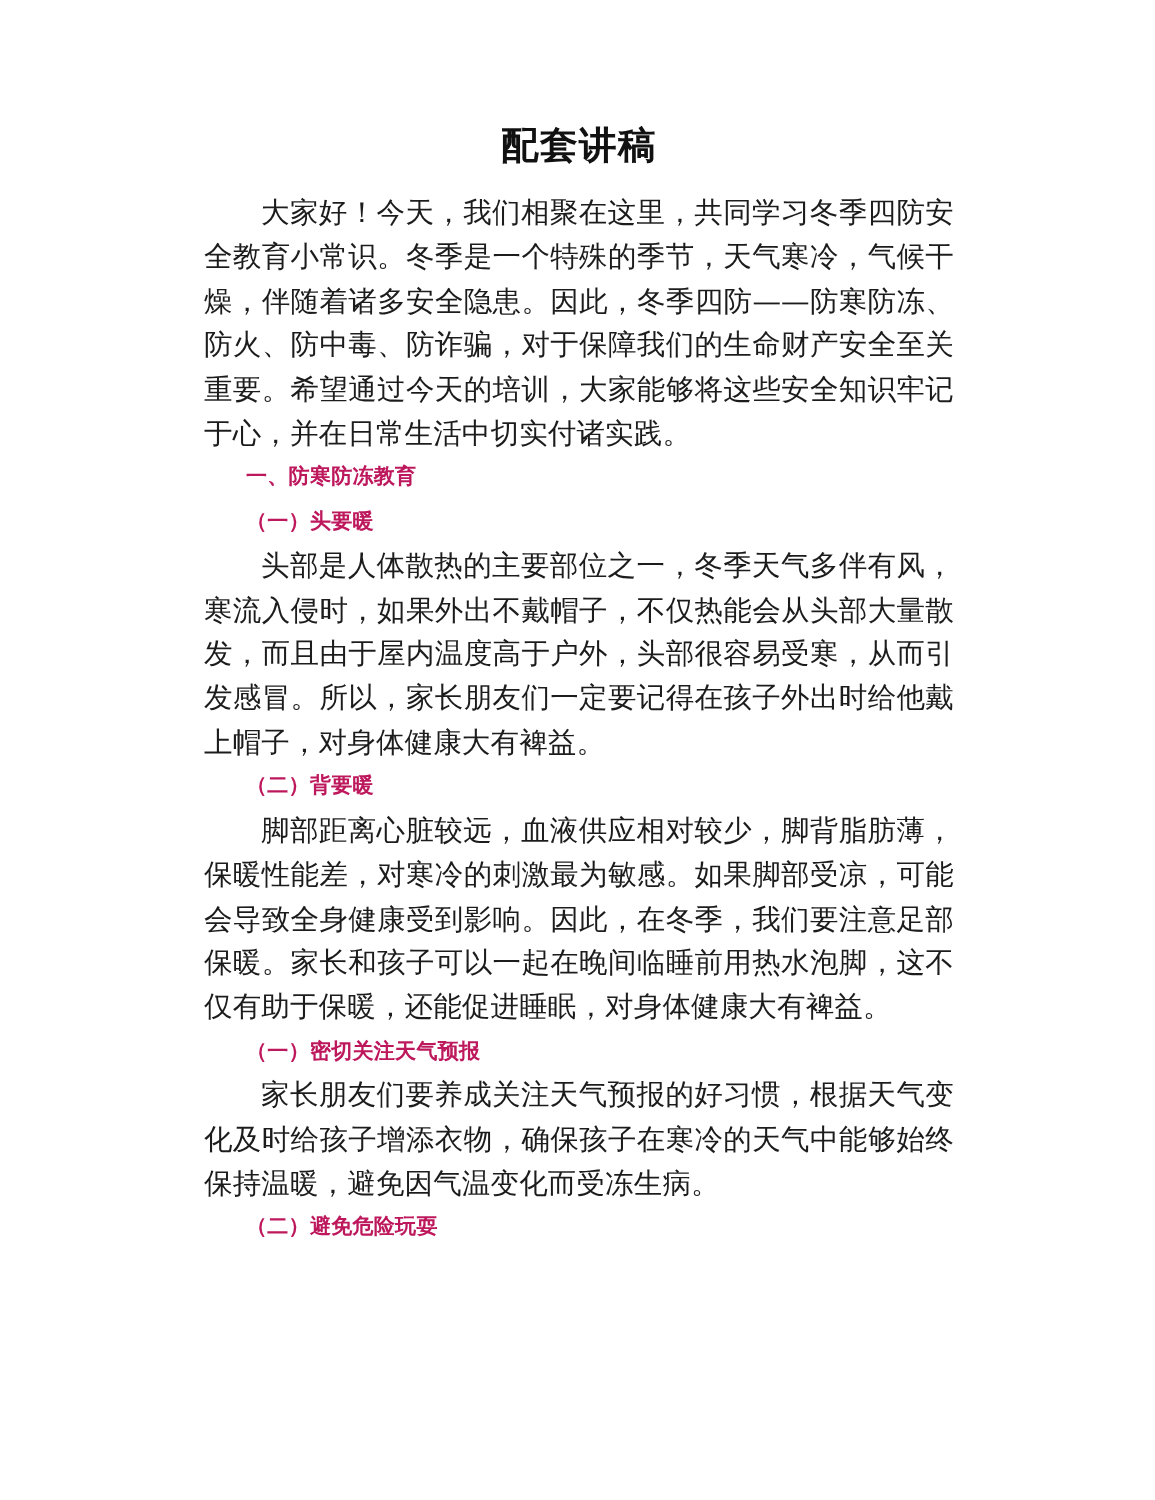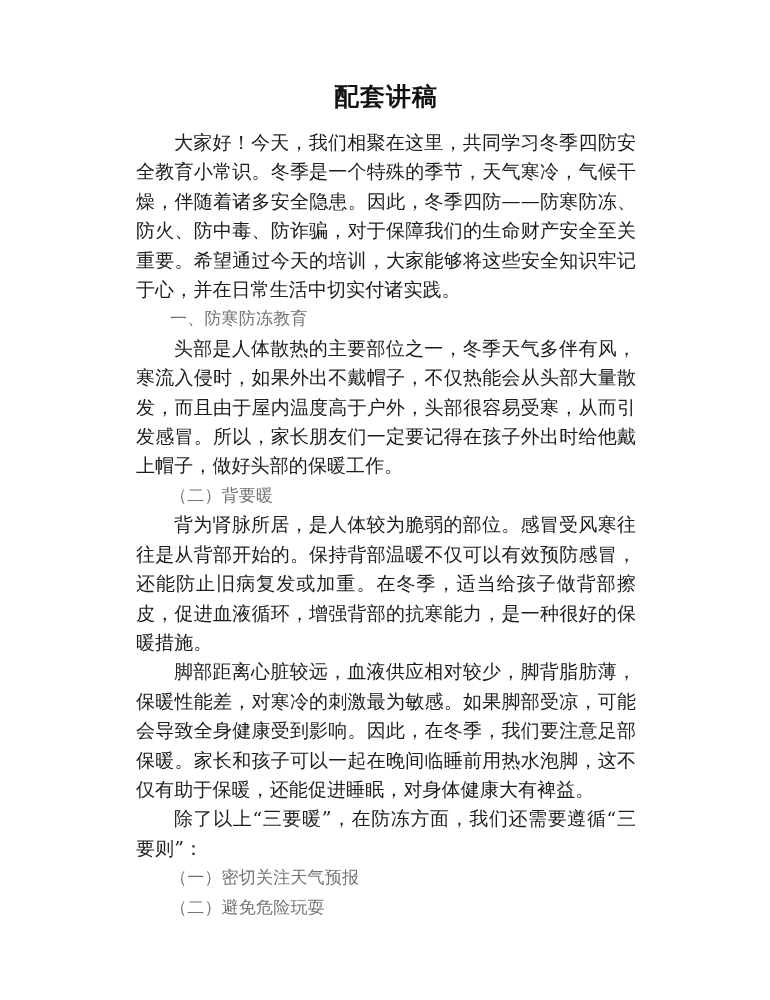--- a/index.html
+++ b/index.html
@@ -58,25 +58,25 @@
     color: #1c1c1c;
     word-break: break-all;
   }
 
   p.indent {
     text-indent: 2em;
   }
 
   p.heading {
     margin: 0;
-    font-size: 17px;
+    font-size: 14px;
     line-height: 29.4px;
-    font-weight: normal;
+    font-weight: bold;
     text-indent: 2em;
-    color: #737373;
+    color: #be185d;
     letter-spacing: 0.2px;
   }
 
   p.salutation {
     margin: 0;
     font-size: 14.4px;
     line-height: 29.4px;
     text-indent: 2em;
     color: #1c1c1c;
   }
@@ -90,32 +90,32 @@
     <h1 class="doc-title">配套讲稿</h1>
 
     <div class="body-block">
 
 
       <p class="para indent">大家好！今天，我们相聚在这里，共同学习冬季四防安全教育小常识。冬季是一个特殊的季节，天气寒冷，气候干燥，伴随着诸多安全隐患。因此，冬季四防——防寒防冻、防火、防中毒、防诈骗，对于保障我们的生命财产安全至关重要。希望通过今天的培训，大家能够将这些安全知识牢记于心，并在日常生活中切实付诸实践。</p>
 
       <p class="heading">一、防寒防冻教育</p>
 
 
+      <p class="heading">（一）头要暖</p>
 
-      <p class="para indent">头部是人体散热的主要部位之一，冬季天气多伴有风，寒流入侵时，如果外出不戴帽子，不仅热能会从头部大量散发，而且由于屋内温度高于户外，头部很容易受寒，从而引发感冒。所以，家长朋友们一定要记得在孩子外出时给他戴上帽子，做好头部的保暖工作。</p>
+      <p class="para indent">头部是人体散热的主要部位之一，冬季天气多伴有风，寒流入侵时，如果外出不戴帽子，不仅热能会从头部大量散发，而且由于屋内温度高于户外，头部很容易受寒，从而引发感冒。所以，家长朋友们一定要记得在孩子外出时给他戴上帽子，对身体健康大有裨益。</p>
 
       <p class="heading">（二）背要暖</p>
 
-      <p class="para indent">背为肾脉所居，是人体较为脆弱的部位。感冒受风寒往往是从背部开始的。保持背部温暖不仅可以有效预防感冒，还能防止旧病复发或加重。在冬季，适当给孩子做背部擦皮，促进血液循环，增强背部的抗寒能力，是一种很好的保暖措施。</p>
 
 
       <p class="para indent">脚部距离心脏较远，血液供应相对较少，脚背脂肪薄，保暖性能差，对寒冷的刺激最为敏感。如果脚部受凉，可能会导致全身健康受到影响。因此，在冬季，我们要注意足部保暖。家长和孩子可以一起在晚间临睡前用热水泡脚，这不仅有助于保暖，还能促进睡眠，对身体健康大有裨益。</p>
 
-      <p class="para indent">除了以上“三要暖”，在防冻方面，我们还需要遵循“三要则”：</p>
 
       <p class="heading">（一）密切关注天气预报</p>
 
+      <p class="para indent">家长朋友们要养成关注天气预报的好习惯，根据天气变化及时给孩子增添衣物，确保孩子在寒冷的天气中能够始终保持温暖，避免因气温变化而受冻生病。</p>
 
       <p class="heading">（二）避免危险玩耍</p>
 
     </div>
   </div>
 </div>
 
 </body></html>

